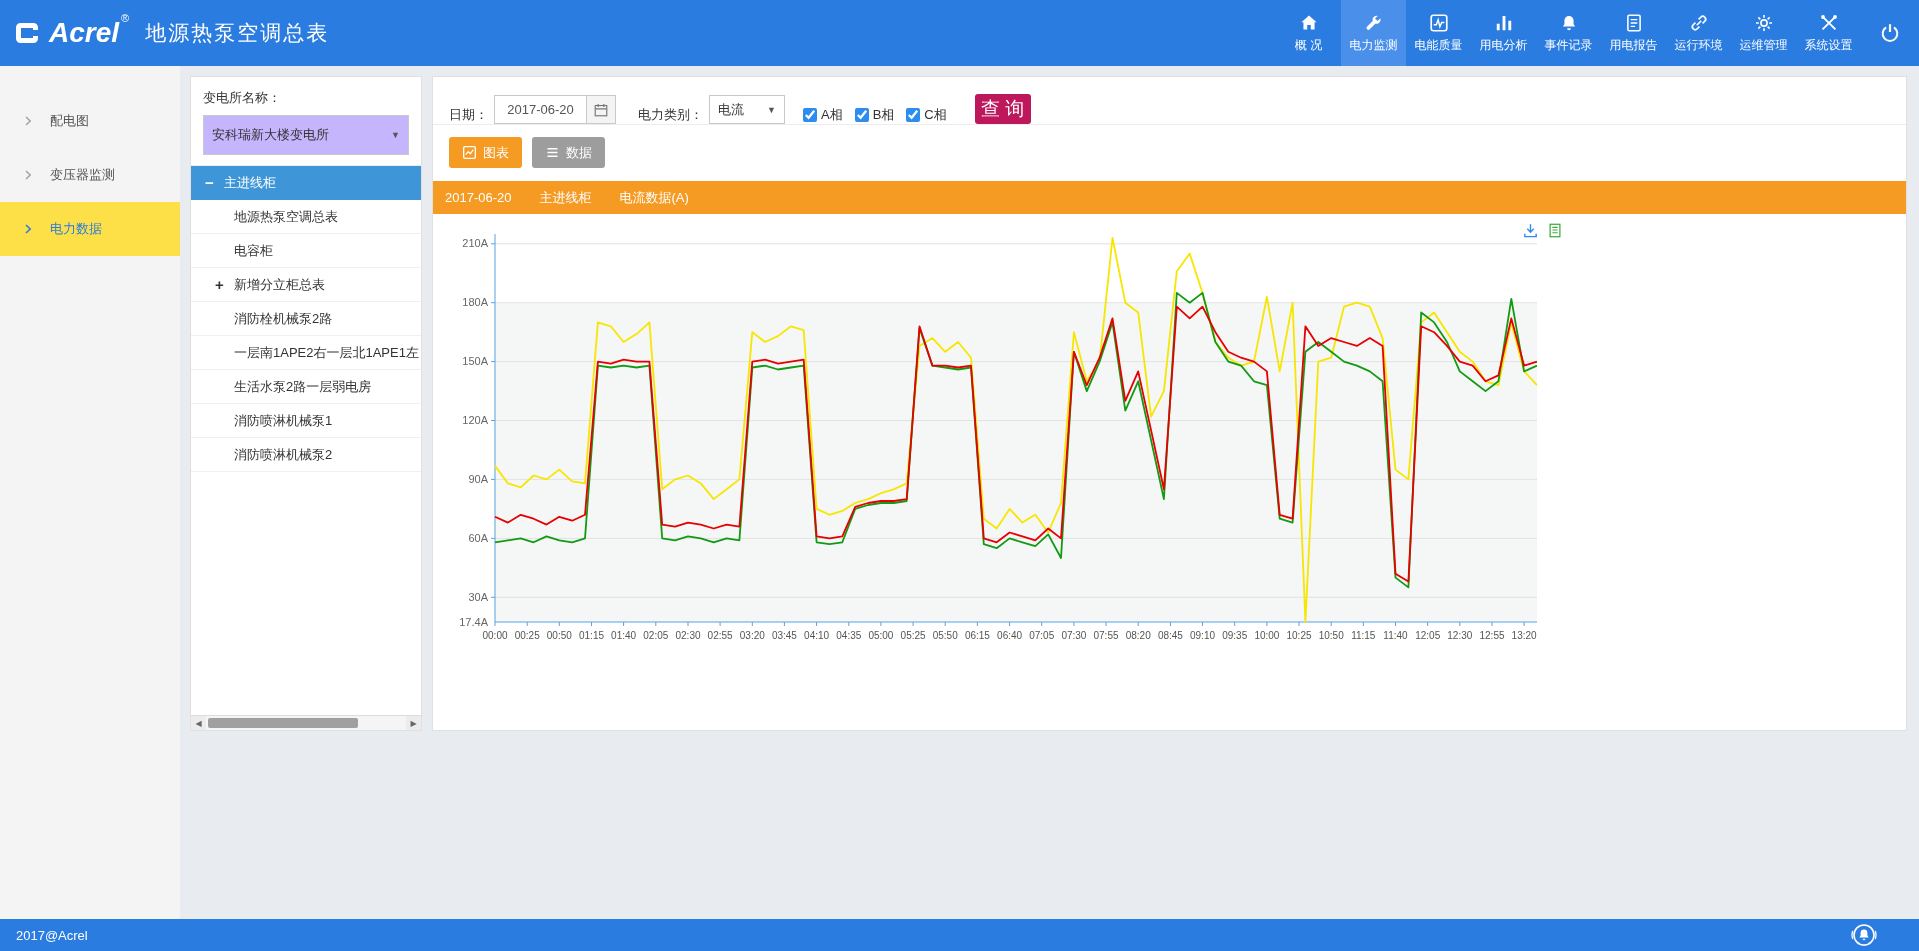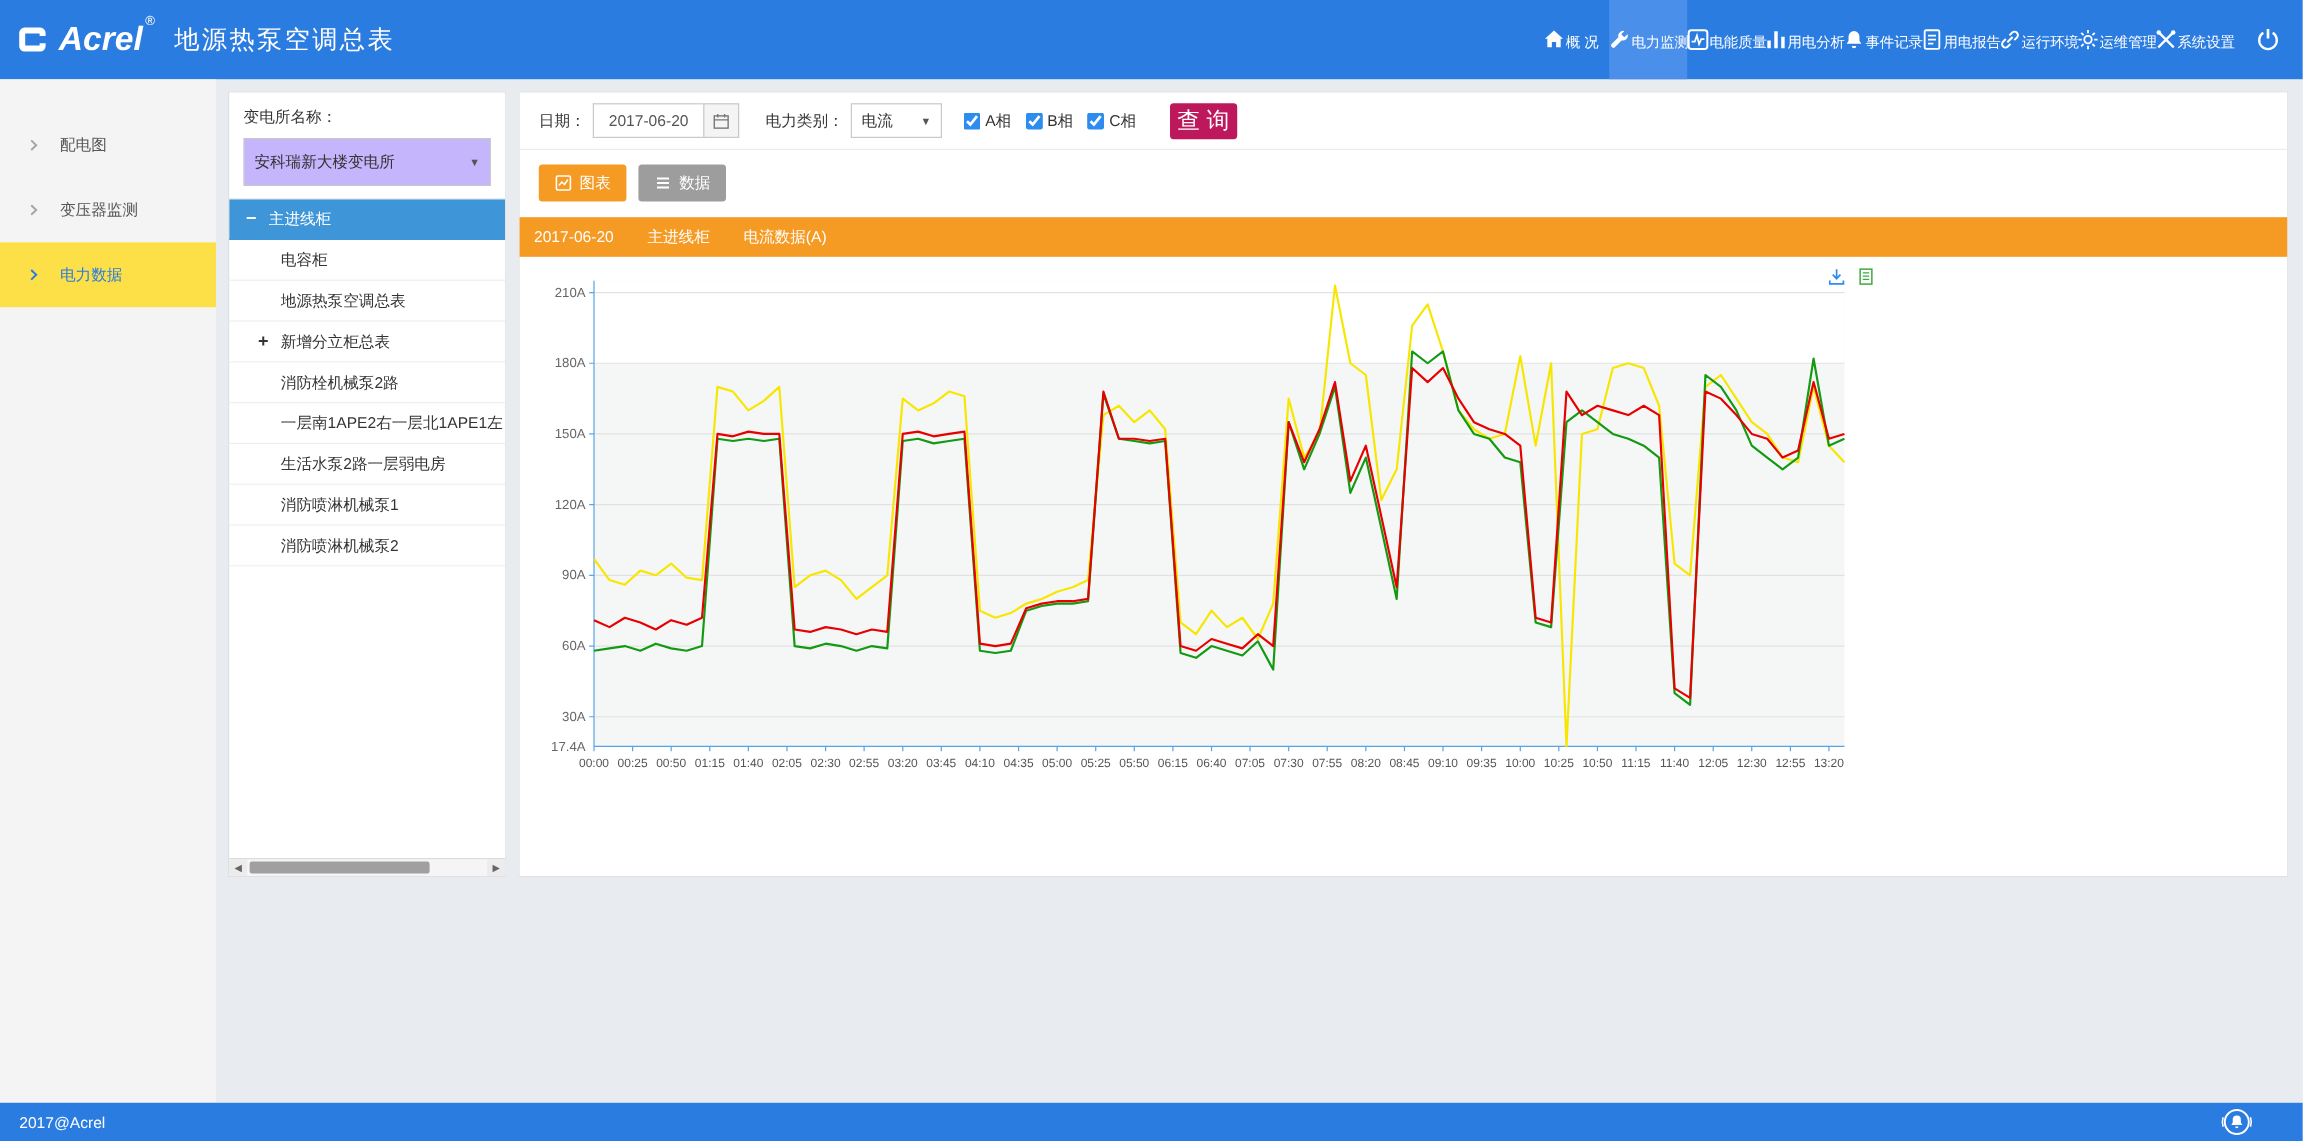--- a/index.html
+++ b/index.html
@@ -8,21 +8,21 @@
 svg{display:block}
 
 
 .header{flex:0 0 66px;height:66px;background:#2a7ce0;display:flex;align-items:stretch;color:#fff}
 .logo-wrap{display:flex;align-items:center;padding-left:12px}
 .logo-mark{margin-right:7px}
 .logo-text{font-size:28px;font-weight:bold;font-style:italic}
 .logo-reg{font-size:11px;margin-left:2px;align-self:flex-start;margin-top:12px}
 .app-title{font-size:21px;margin-left:16px;display:flex;align-items:center;letter-spacing:2px}
 .nav{margin-left:auto;display:flex;align-items:stretch}
-.nav-item{width:65px;display:flex;flex-direction:row;align-items:center;justify-content:center;cursor:pointer}
+.nav-item{width:65px;display:flex;flex-direction:column;align-items:center;justify-content:center;cursor:pointer}
 .nav-item.active{background:#4a90ea}
 .nav-label{font-size:12px;margin-top:4px;white-space:nowrap}
 .power-btn{width:58px}
 
 
 .body-row{flex:1;display:flex;align-items:flex-start;overflow:hidden}
 .sidebar{width:180px;height:100%;background:#f4f4f4;padding-top:28px}
 .side-item{height:54px;display:flex;align-items:center;padding-left:22px;color:#555;cursor:pointer}
 .side-item .chev{margin-right:16px;display:flex;color:#a5a5a5}
 .side-item.active{background:#fde047;color:#2a7ce0}
@@ -38,21 +38,21 @@
 .tree-item{height:34px;display:flex;align-items:center;border-bottom:1px solid #efefef;font-size:13px;color:#333;cursor:pointer;padding-left:24px;white-space:nowrap}
 .tree-item .prefix{width:19px;font-weight:bold;font-size:15px;flex:0 0 19px}
 .tree-item.selected{background:#3e96d9;color:#fff;border-color:#3e96d9;padding-left:14px}
 .hscroll{height:15px;border-top:1px solid #dcdcdc;display:flex;align-items:stretch;background:#f5f5f5}
 .hs-btn{width:15px;display:flex;align-items:center;justify-content:center;color:#666;font-size:8px;background:#ececec;cursor:pointer}
 .hs-track{flex:1;position:relative}
 .hs-thumb{position:absolute;left:2px;top:2px;height:10px;width:150px;background:#a0a0a0;border-radius:2px}
 
 
 .main-panel{flex:1;margin:10px 12px 0 10px;background:#fff;border:1px solid #e0e0e0;height:655px;display:flex;flex-direction:column}
-.filter-bar{flex:0 0 48px;height:48px;border-bottom:1px solid #ececec;display:flex;align-items:center;padding:0 16px}
+.filter-bar{flex:0 0 48px;height:48px;border-bottom:1px solid #ececec;display:flex;align-items:flex-end;padding:0 16px}
 .f-label{color:#333}
 .date-group{display:flex;margin-left:6px}
 .date-input{width:92px;height:29px;border:1px solid #c9c9c9;border-right:none;display:flex;align-items:center;justify-content:center;color:#555;cursor:text;background:#fff}
 .cal-btn{width:30px;height:29px;border:1px solid #c9c9c9;background:#f4f4f4;display:flex;align-items:center;justify-content:center;cursor:pointer}
 .gap-sm{width:22px}
 .type-select{margin-left:6px;width:76px;height:29px;border:1px solid #c9c9c9;display:flex;align-items:center;justify-content:space-between;padding:0 8px;cursor:pointer;background:#fff}
 .phases{display:flex;align-items:center;margin-left:6px}
 .phase{display:flex;align-items:center;margin-left:12px;cursor:pointer}
 .phase input{width:14px;height:14px;margin-right:4px;accent-color:#2d8cf0}
 .query-btn{margin-left:28px;width:56px;height:30px;background:#be185d;color:#fff;border:none;border-radius:3px;font-size:19px;cursor:pointer}
@@ -215,25 +215,25 @@
         <span class="caret">▼</span>
       </div>
     </div>
     <div class="tree-list" id="tree-list">
         <div class="tree-item selected">
           <span class="prefix">−</span>
           <span>主进线柜</span>
         </div>
         <div class="tree-item">
           <span class="prefix"></span>
+          <span>地源热泵空调总表</span>
+        </div>
+        <div class="tree-item">
+          <span class="prefix"></span>
           <span>电容柜</span>
-        </div>
-        <div class="tree-item">
-          <span class="prefix"></span>
-          <span>地源热泵空调总表</span>
         </div>
         <div class="tree-item">
           <span class="prefix">+</span>
           <span>新增分立柜总表</span>
         </div>
         <div class="tree-item">
           <span class="prefix"></span>
           <span>消防栓机械泵2路</span>
         </div>
         <div class="tree-item">

